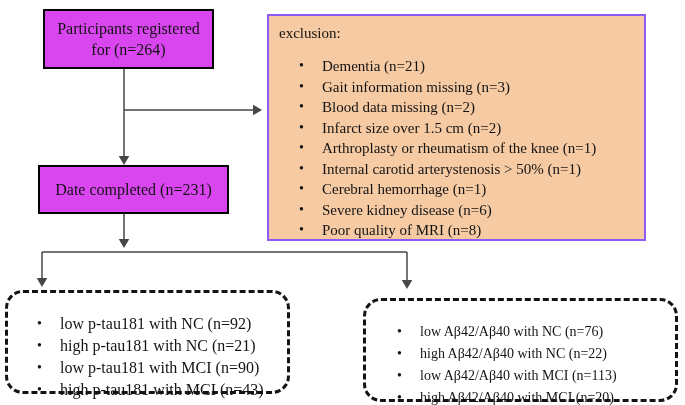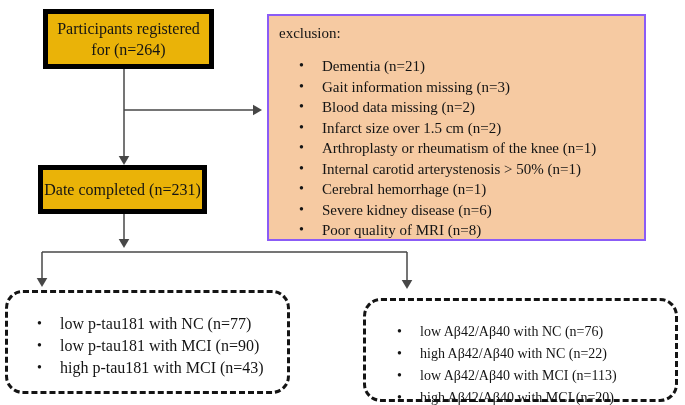--- a/index.html
+++ b/index.html
@@ -13,32 +13,32 @@
     overflow: hidden;
   }
   .connectors {
     position: absolute;
     left: 0; top: 0;
     width: 685px; height: 405px;
     pointer-events: none;
   }
   .box { position: absolute; box-sizing: border-box; }
   .blue {
-    background: #eab308;
-    border: 5px solid #000000;
+    background: #d946ef;
+    border: 2px solid #000000;
   }
   .registered-box {
     left: 43px; top: 9px; width: 171px; height: 60px;
     display: flex; flex-direction: column;
     justify-content: center; align-items: center;
     text-align: center;
     font-size: 16px; line-height: 21px;
   }
   .completed-box {
-    left: 38px; top: 165px; width: 169px; height: 49px;
+    left: 38px; top: 165px; width: 191px; height: 49px;
     display: flex; justify-content: center; align-items: center;
     font-size: 16px;
   }
   .exclusion-box {
     left: 267px; top: 14px; width: 379px; height: 227px;
     background: #f6caa2;
     border: 2px solid #8b5cf6;
     padding: 7px 10px;
     font-size: 15px;
   }
@@ -126,21 +126,22 @@
       <li><span>Poor quality of MRI (n=8)</span></li>
     </ul>
   </div>
 
   <div class="box blue completed-box">
     <span>Date completed (n=231)</span>
   </div>
 
   <div class="box dashed ptau-box">
     <ul class="blist">
-      <li><span>low p-tau181 with NC (n=77)</span></li>
+      <li><span>low p-tau181 with NC (n=92)</span></li>
+      <li><span>high p-tau181 with NC (n=21)</span></li>
       <li><span>low p-tau181 with MCI (n=90)</span></li>
       <li><span>high p-tau181 with MCI (n=43)</span></li>
     </ul>
   </div>
 
   <div class="box dashed abeta-box">
     <ul class="blist">
       <li><span>low Aβ42/Aβ40 with NC (n=76)</span></li>
       <li><span>high Aβ42/Aβ40 with NC (n=22)</span></li>
       <li><span>low Aβ42/Aβ40 with MCI (n=113)</span></li>

